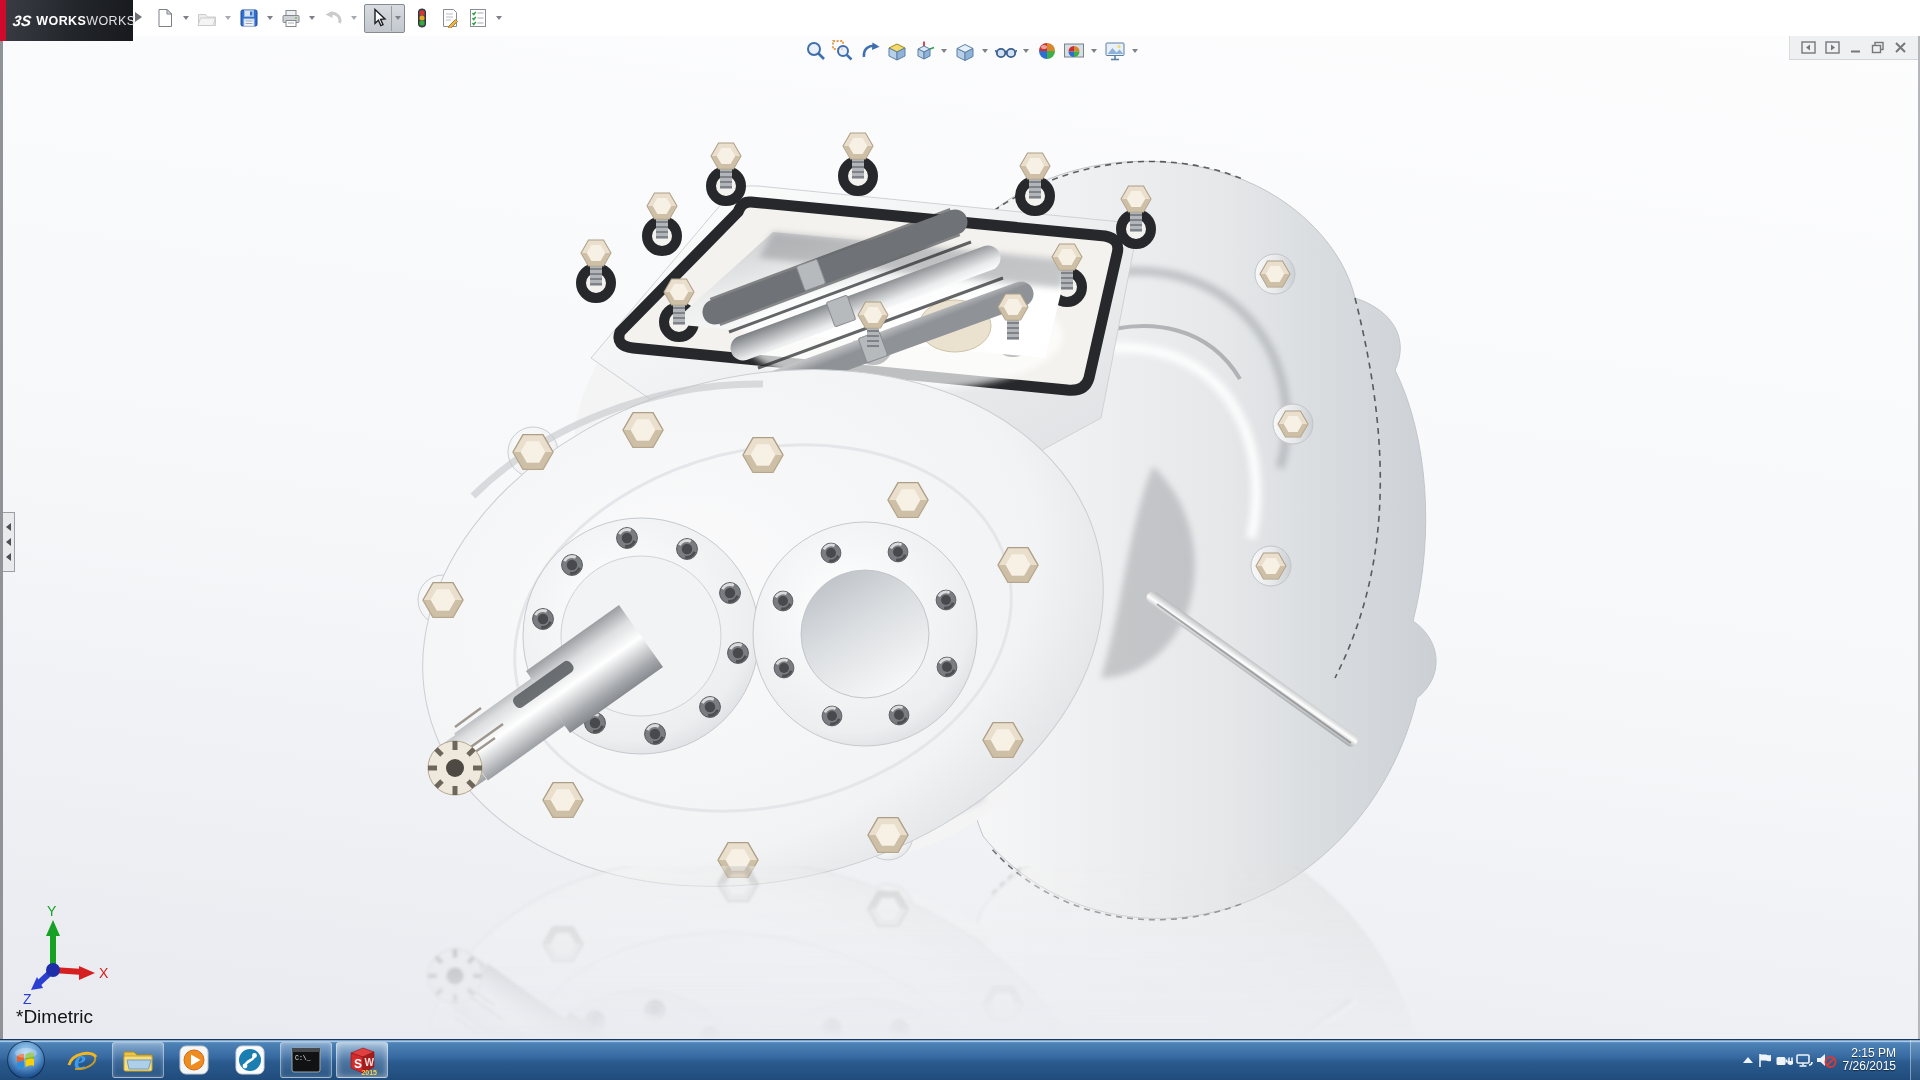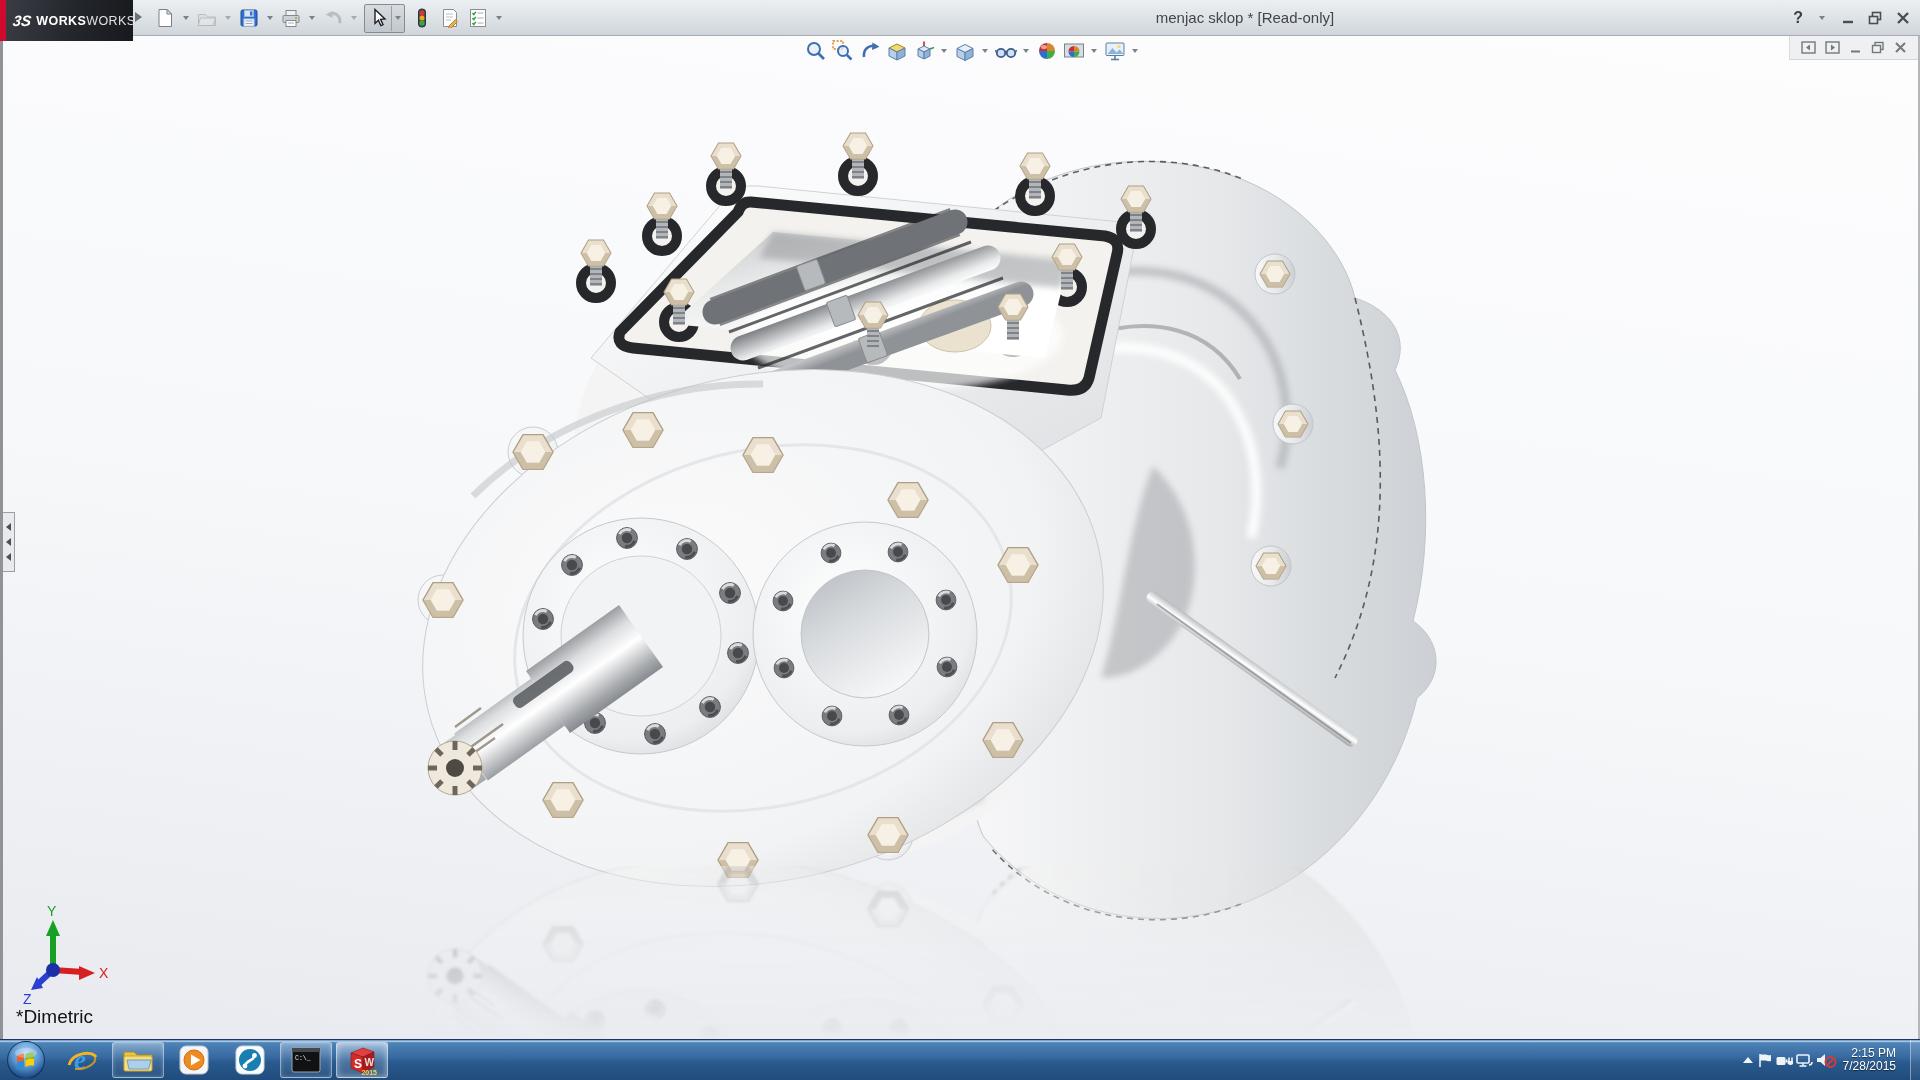--- a/index.html
+++ b/index.html
@@ -64,37 +64,20 @@
   .tray{position:absolute;right:12px;top:0;height:40px;display:flex;align-items:center;gap:2px;}
   .clock{color:#fff;font-size:12px;line-height:13px;text-align:right;text-shadow:0 1px 1px rgba(0,0,0,.55);margin-left:4px;margin-right:12px;}
   .showdesk{position:absolute;right:0;top:0;width:9px;height:40px;border-left:1px solid rgba(255,255,255,.4);
     background:linear-gradient(rgba(255,255,255,.14),rgba(255,255,255,.03));}
 </style>
 </head>
 <body>
 
 <div class="screen">
 
-  <div class="titlebar">
-    <div class="title-text">menjac sklop * [Read-only]</div>
-    <div class="winbtns">
-      <span class="help-q">?</span>
-      <span class="dd"></span>
-      <svg width="14" height="14">
-          <line x1="2" y1="11" x2="12" y2="11" stroke="#4a4e53" stroke-width="2.4"></line>
-        </svg>
-      <svg width="15" height="14">
-          <rect x="4.5" y="1.5" width="8" height="7" fill="none" stroke="#4a4e53" stroke-width="1.6"></rect>
-          <rect x="1.5" y="5.5" width="8" height="7" fill="#dde2e6" stroke="#4a4e53" stroke-width="1.6"></rect>
-        </svg>
-      <svg width="14" height="14">
-          <path d="M2 2 L12 12 M12 2 L2 12" stroke="#4a4e53" stroke-width="2.4"></path>
-        </svg>
-    </div>
-  </div>
   <div class="brand">
     <span class="mark">3S</span>
     <span class="nm"><b>WORKS</b><span>WORKS</span></span>
   </div>
   <i class="brand-expand"></i>
 
   <div class="maintb">
     <span class="tbi">
       <svg width="20" height="20">
           <path d="M4 1.5 h8 l4.5 4.5 v12.5 H4 z" fill="#fff" stroke="#7b8087"></path>
@@ -643,19 +626,19 @@
           <line x1="4.5" y1="14" x2="11.5" y2="14" stroke="#eef3f8" stroke-width="1.6"></line>
           <path d="M14 13 q3 0 3 -3" fill="none" stroke="#eef3f8" stroke-width="1.6"></path>
         </svg>
       <svg width="22" height="18">
           <polygon points="2,7 5.5,7 10,3 10,15 5.5,11 2,11" fill="#eef3f8"></polygon>
           <circle cx="15.5" cy="11" r="5" fill="none" stroke="#d23b3b" stroke-width="2"></circle>
           <line x1="12" y1="14.5" x2="19" y2="7.5" stroke="#d23b3b" stroke-width="2"></line>
         </svg>
       <div class="clock">
         <div>2:15 PM</div>
-        <div>7/28/2015</div>
+        <div>7/26/2015</div>
       </div>
     </div>
     <div class="showdesk"></div>
   </div>
 
 </div>
 
 </body></html>

